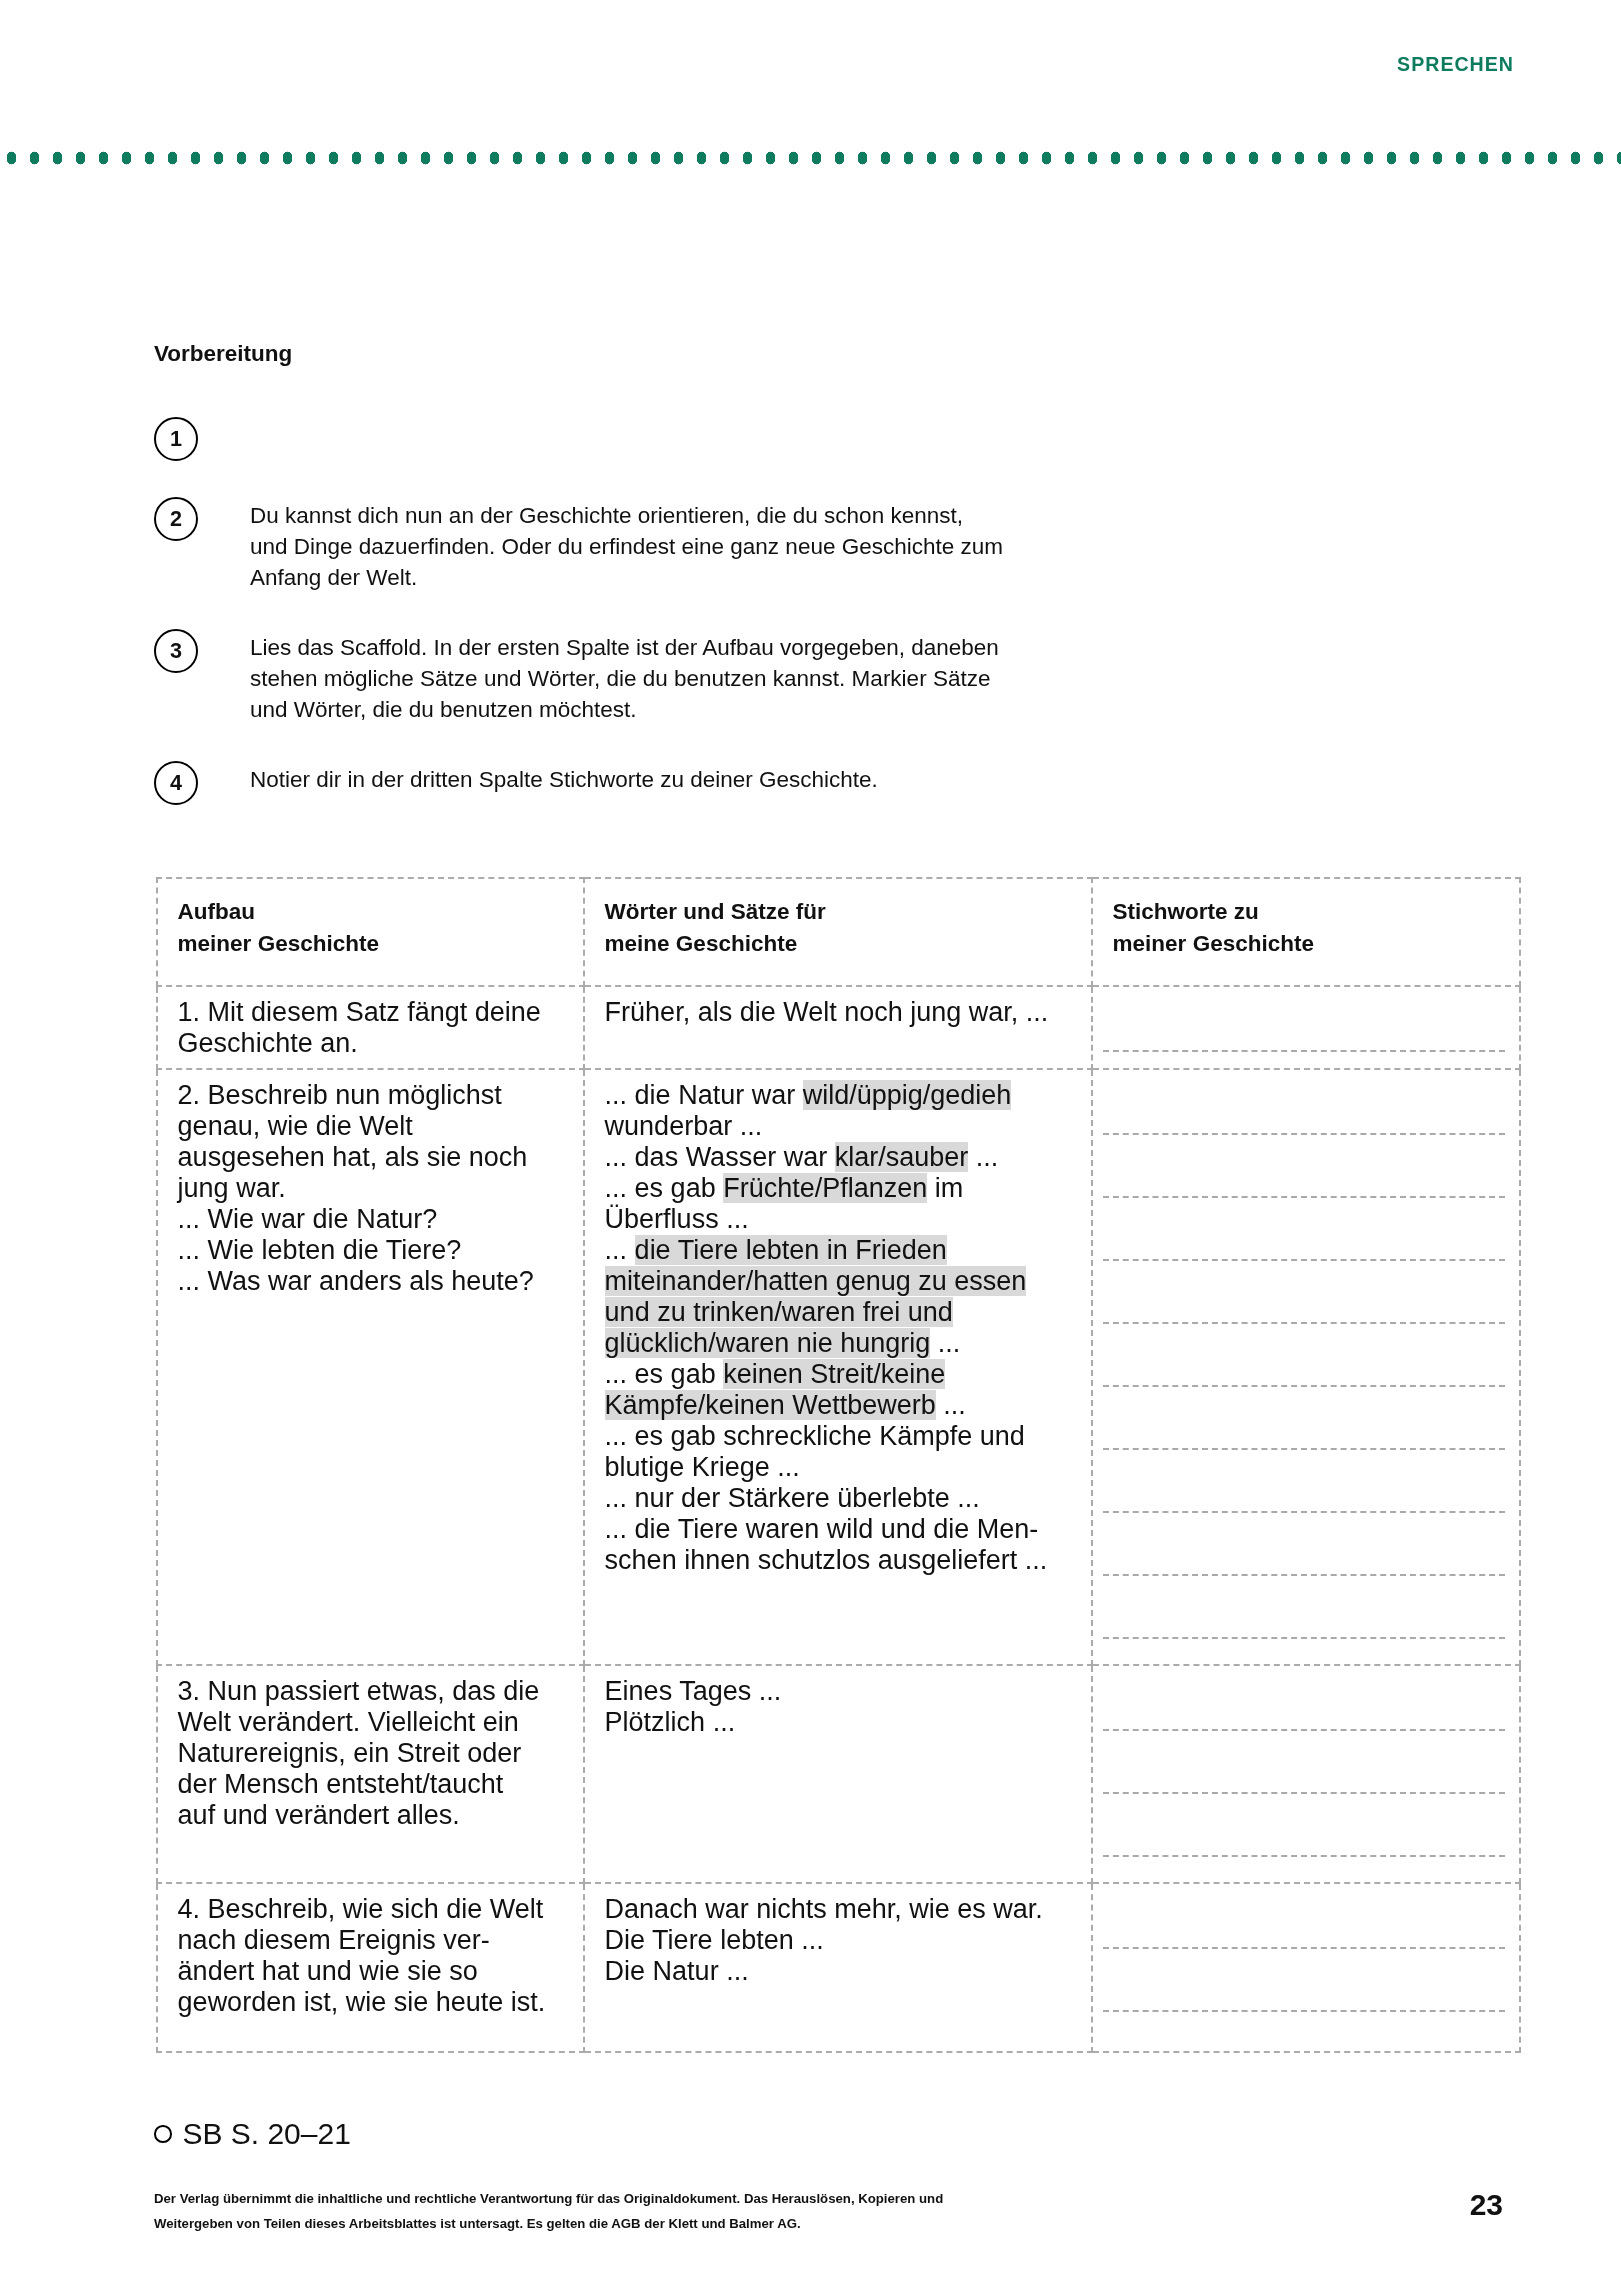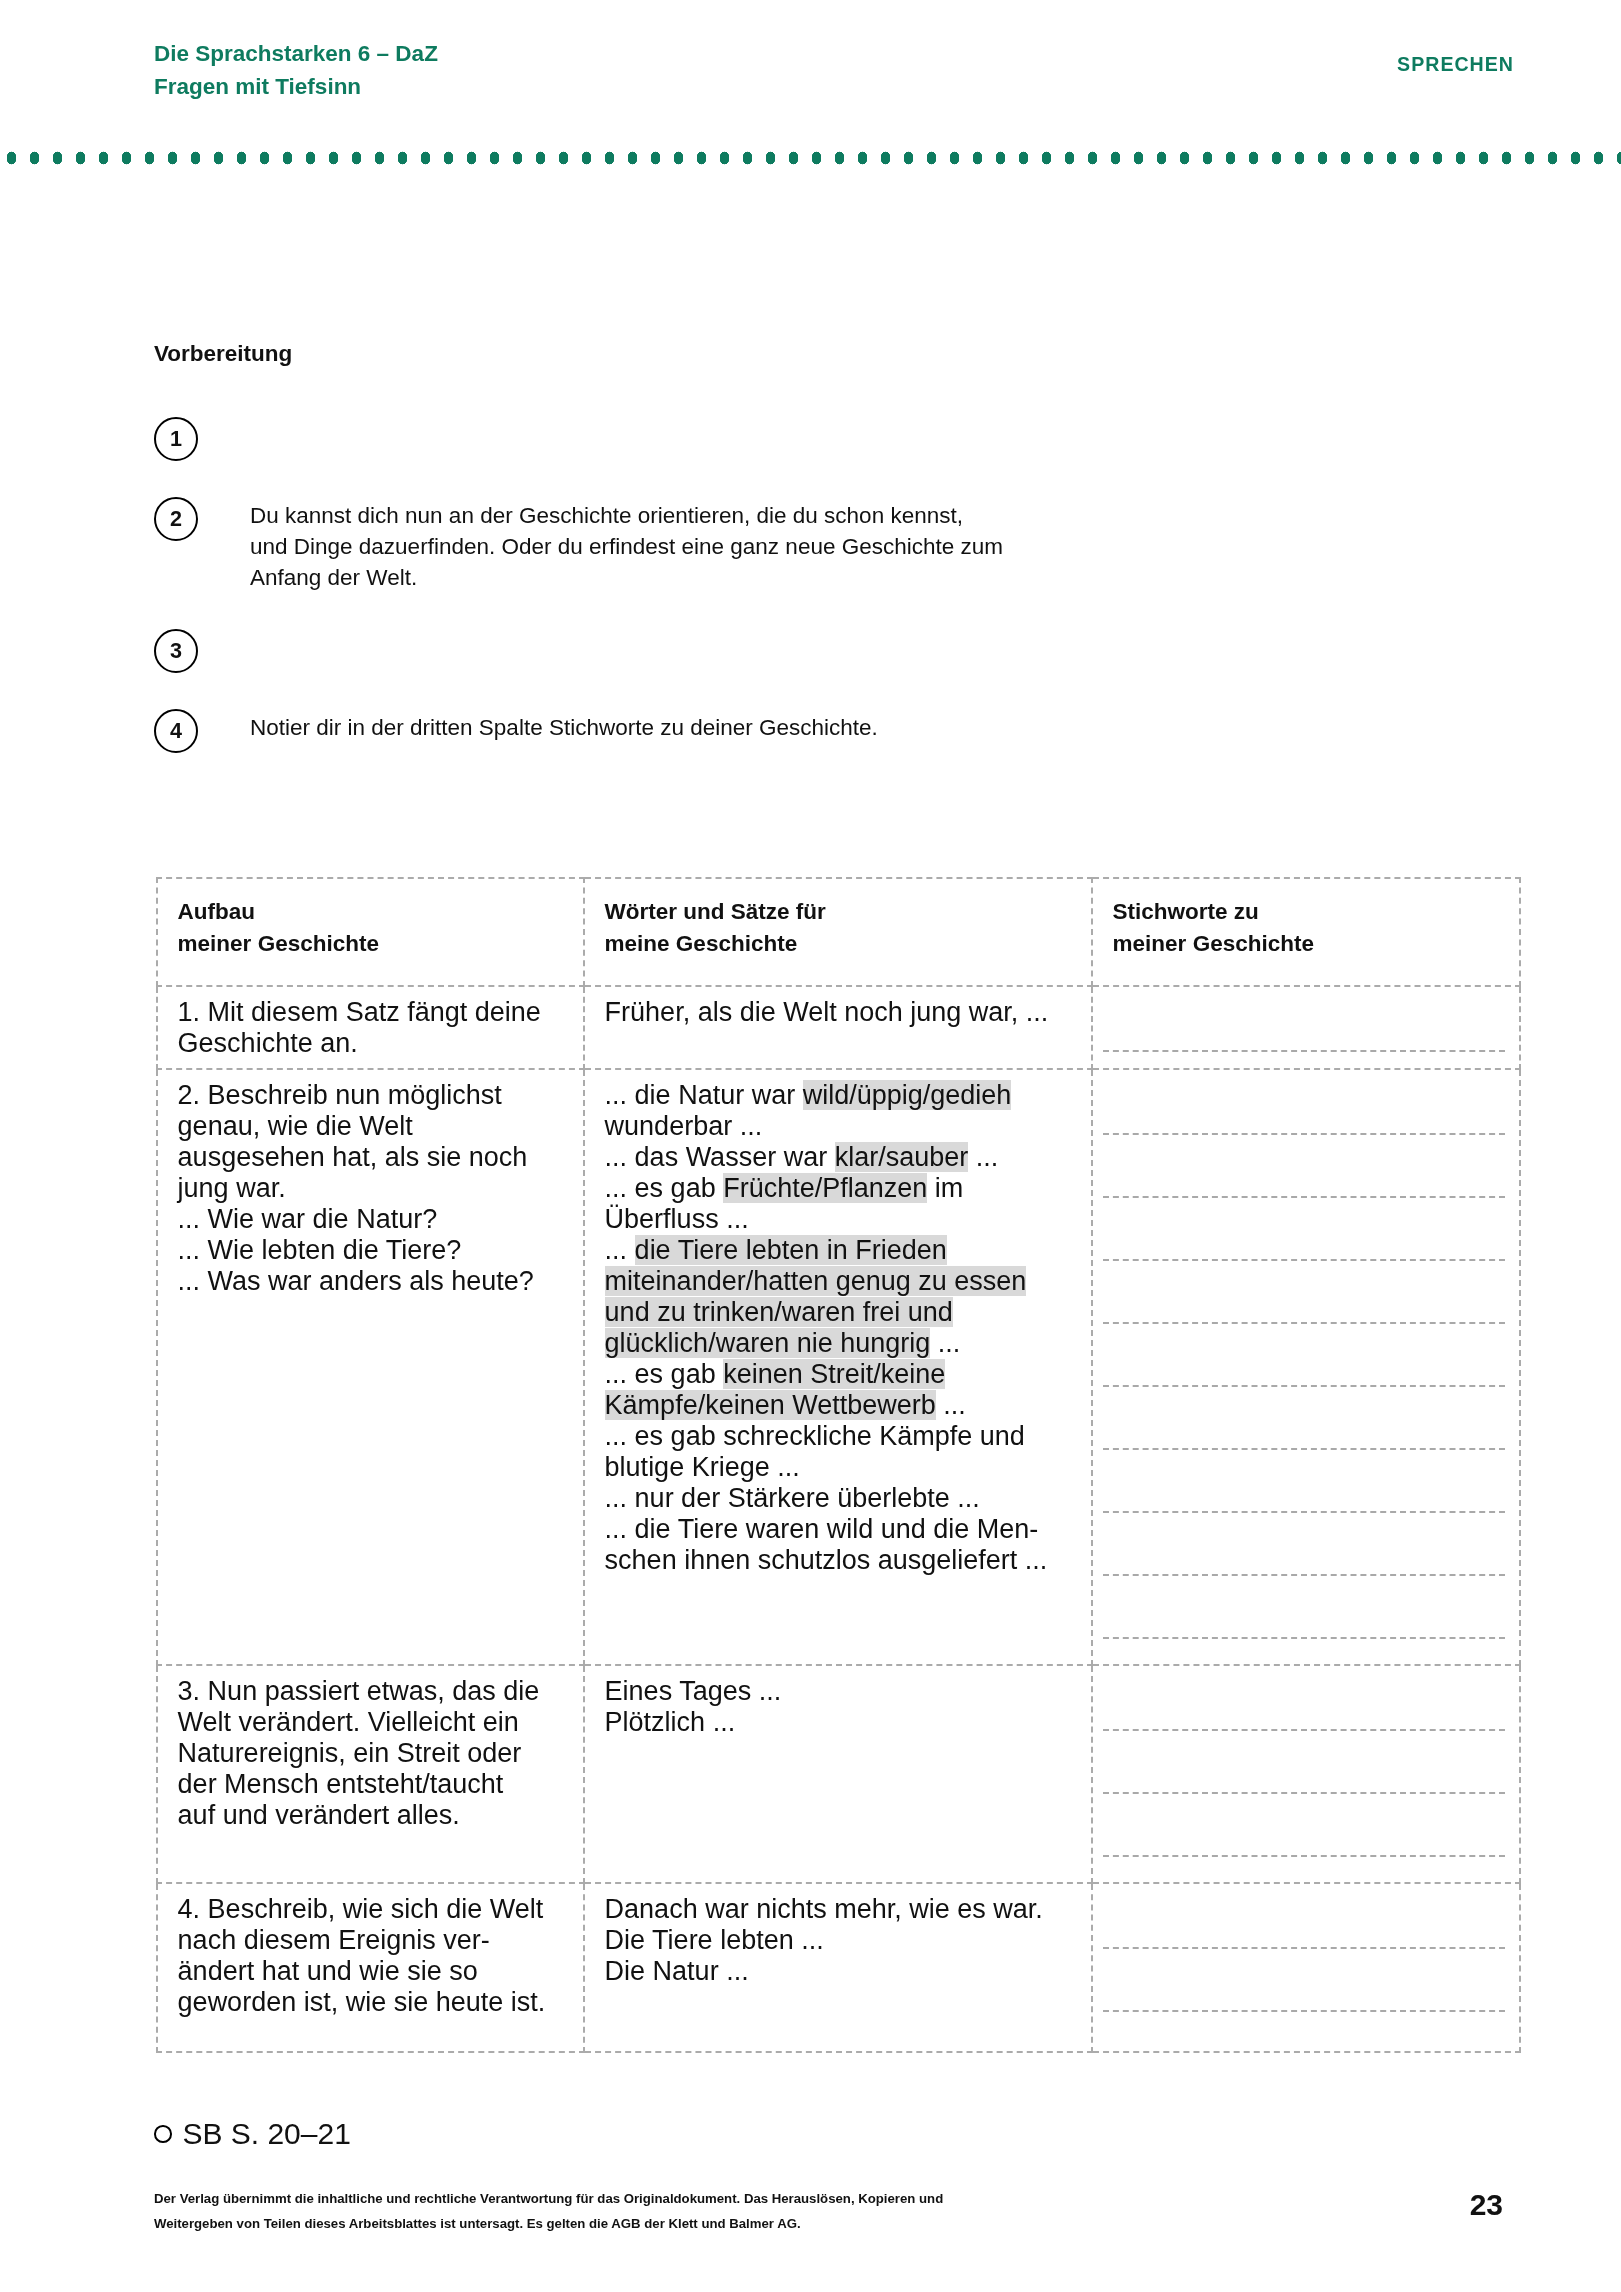--- a/index.html
+++ b/index.html
@@ -65,41 +65,40 @@
   footer.copyright{position:absolute;left:154px;top:2187px;font-size:13.2px;font-weight:bold;
     line-height:24.5px;width:1078px;}
   footer.copyright a{color:var(--link-blue);text-decoration:underline;}
   .pagenum{position:absolute;right:118px;top:2188px;font-size:30px;font-weight:bold;}
 </style>
 </head>
 <body>
 
 <div class="page">
 
-  <div class="masthead-left">
-    <div>Die Sprachstarken 6 – DaZ</div>
-    <div>Fragen mit Tiefsinn</div>
-  </div>
   <div class="topic-tag">SPRECHEN</div>
   <div class="dotted-line"></div>
 
   <h2 class="section-heading">Vorbereitung</h2>
 
   <div class="steps">
     <div class="step">
       <div class="step-badge">1</div>
     </div>
     <div class="step">
       <div class="step-badge">2</div>
       <div class="step-text">Du kannst dich nun an der Geschichte orientieren, die du schon kennst,
 und Dinge dazuerfinden. Oder du erfindest eine ganz neue Geschichte zum
 Anfang der Welt.</div>
     </div>
     <div class="step">
       <div class="step-badge">3</div>
+      <div class="step-text">Lies das Scaffold. In der ersten Spalte ist der Aufbau vorgegeben, daneben
+stehen mögliche Sätze und Wörter, die du benutzen kannst. Markier Sätze
+und Wörter, die du benutzen möchtest.</div>
     </div>
     <div class="step">
       <div class="step-badge">4</div>
       <div class="step-text">Notier dir in der dritten Spalte Stichworte zu deiner Geschichte.</div>
     </div>
   </div>
 
   <table class="scaffold">
     <colgroup>
         <col style="width:427px">

